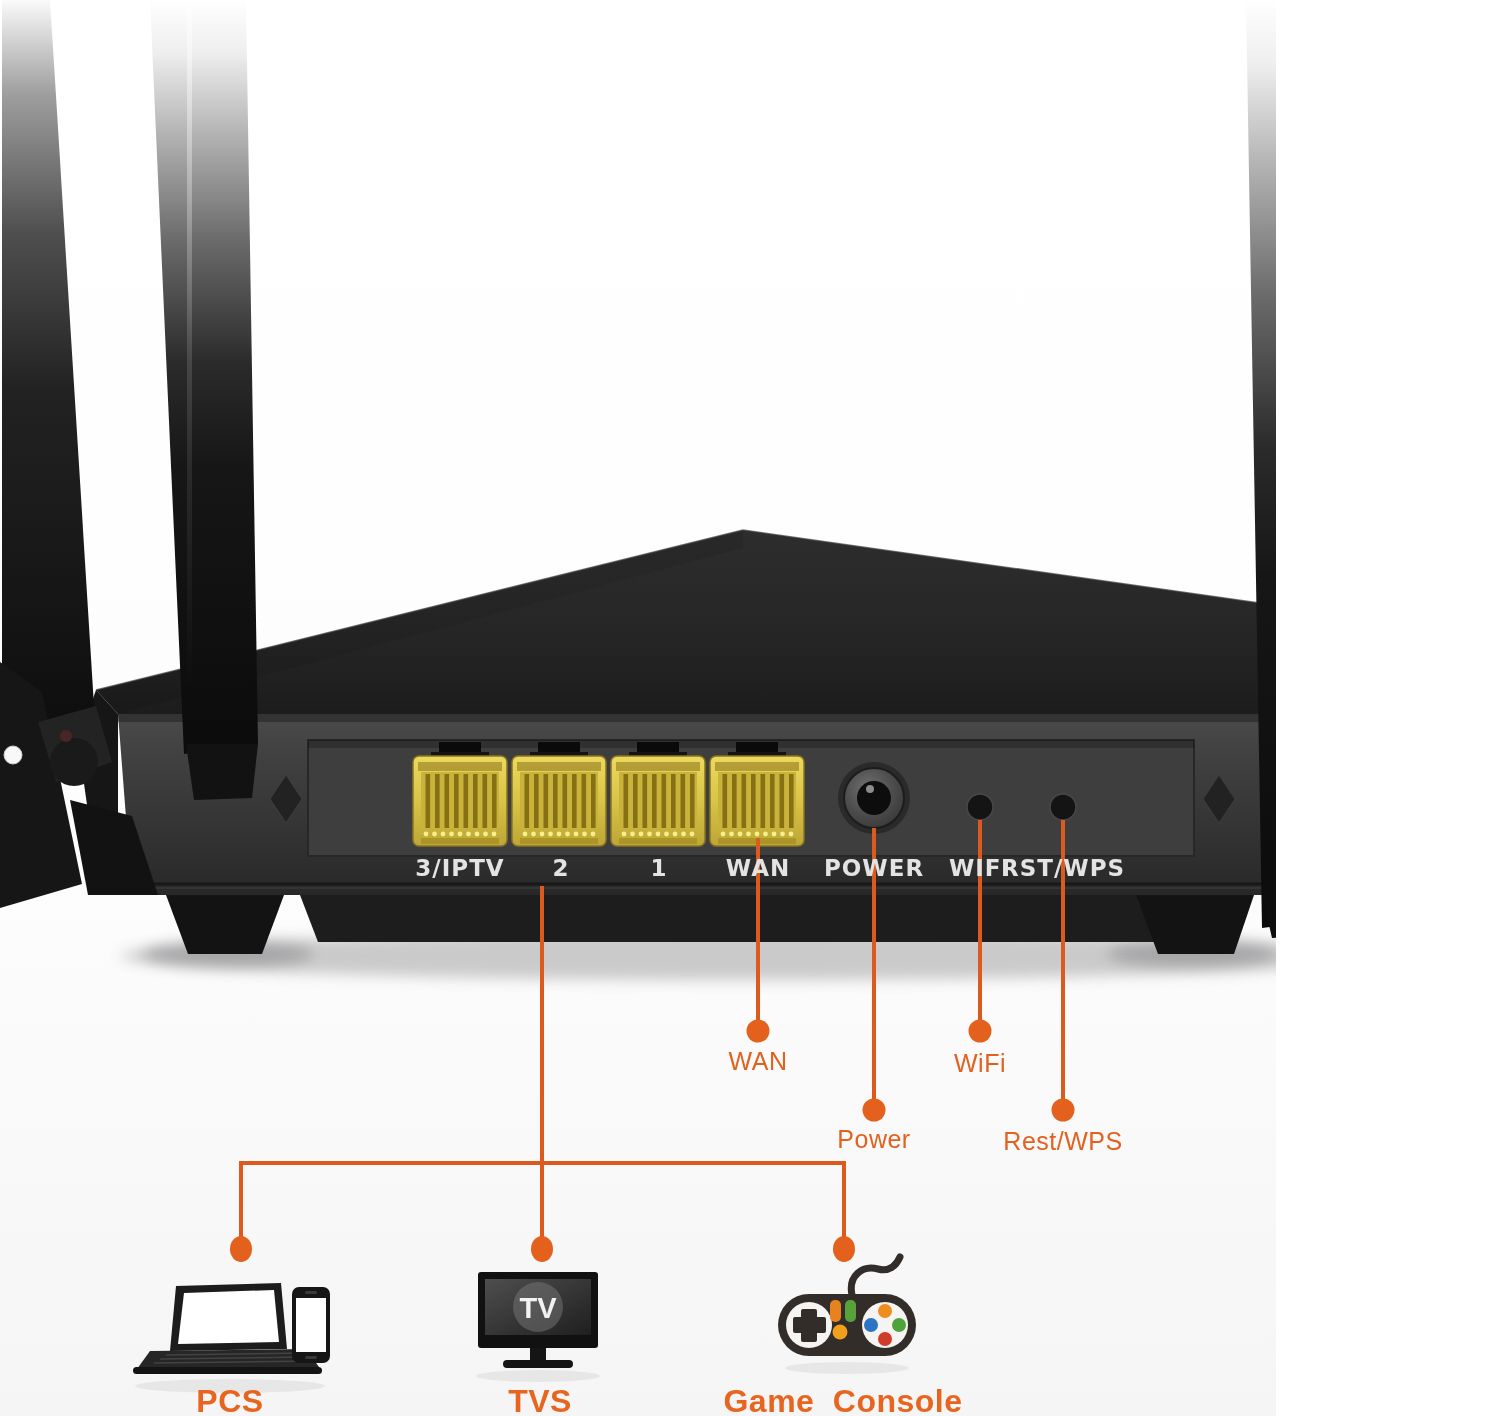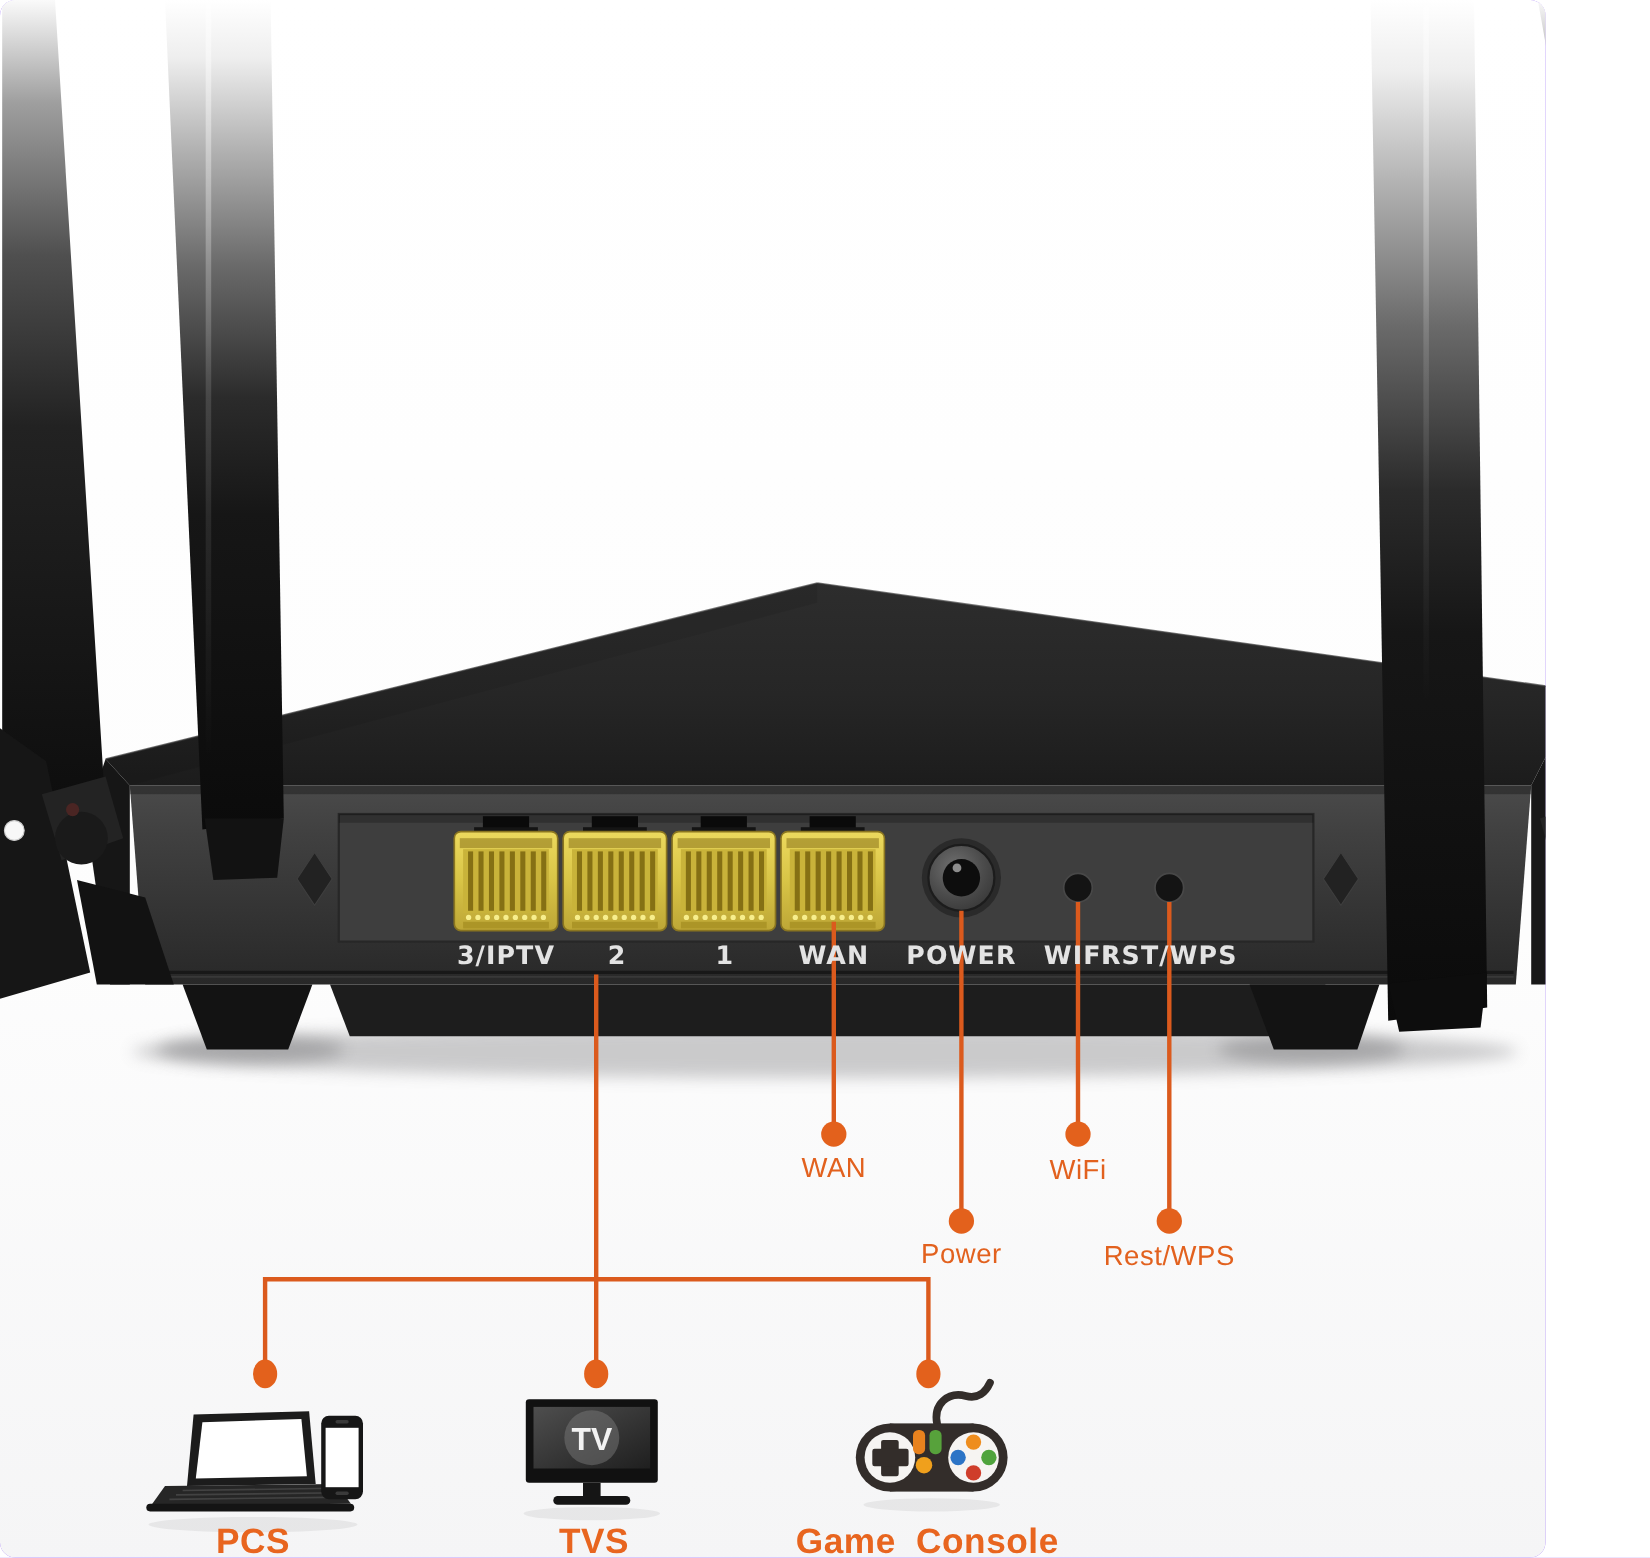--- a/index.html
+++ b/index.html
@@ -1,17 +1,17 @@
 <!DOCTYPE html>
 <html><head>
 <meta charset="utf-8">
 <style>
   html,body{margin:0;padding:0;background:#ffffff;}
-  .stage{position:relative;width:1405px;height:1416px;background:#8b5cf6;overflow:hidden;
-         font-family:"Liberation Sans","DejaVu Sans",sans-serif;border-radius:14px;}
+  .stage{position:relative;width:1276px;height:1416px;background:#a3a3a3;overflow:hidden;
+         font-family:"Liberation Sans","DejaVu Sans",sans-serif;}
   svg{display:block}
   .plabel{font-family:"DejaVu Sans","Liberation Sans",sans-serif;font-weight:700;font-size:23px;
           fill:#e3e3e3;letter-spacing:1px;}
   .callout{font-family:"Liberation Sans","DejaVu Sans",sans-serif;font-weight:400;font-size:25px;
            fill:#E2611E;letter-spacing:.5px;}
   .legendlbl{font-family:"Liberation Sans","DejaVu Sans",sans-serif;font-weight:700;font-size:32px;
              fill:#E8651F;letter-spacing:.5px;}
   .tvtext{font-family:"Liberation Sans",sans-serif;font-weight:700;font-size:29px;fill:#f2f2f2;}
 </style>
 </head>

